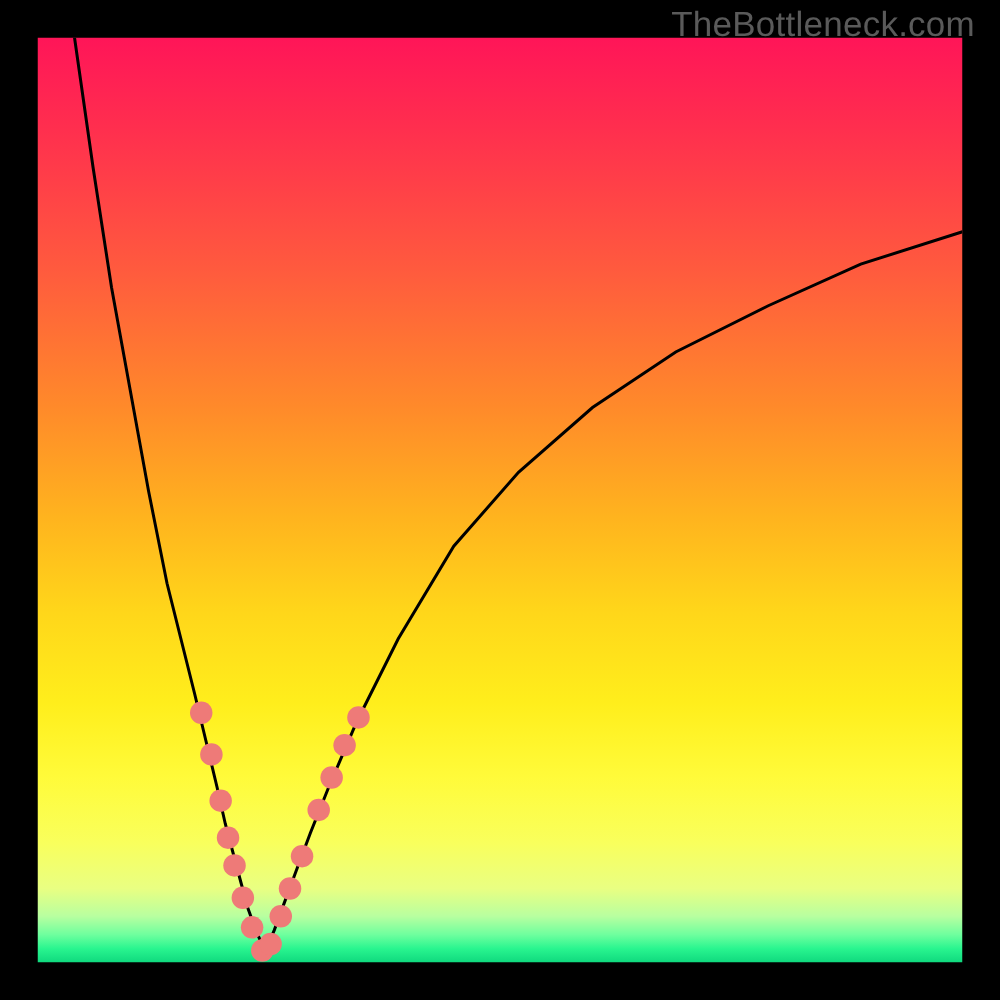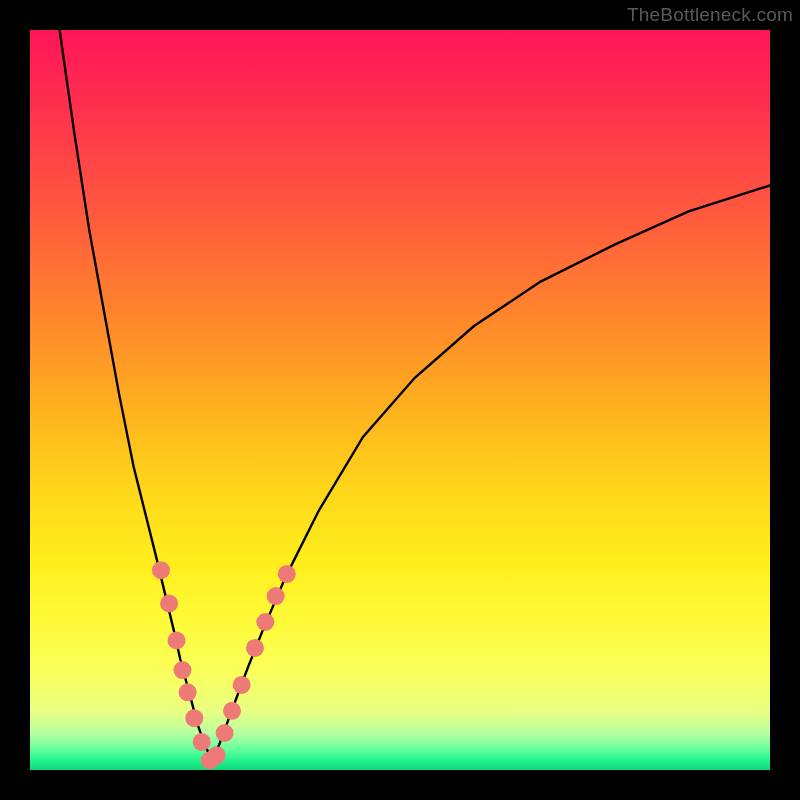--- a/index.html
+++ b/index.html
@@ -45,23 +45,23 @@
       #e9ff82 92%,
       #b8ffa0 95%,
       #6eff9e 97%,
       #29f58f 98.5%,
       #0fd97e 100%
     );
   }
   .watermark {
     position: absolute;
     top: 4px;
-    right: 7px;
+    right: 20px;
     color: #5a5a5a;
-    font-size: 19px;
+    font-size: 28px;
     font-weight: 500;
     letter-spacing: 0.2px;
     user-select: none;
   }
   svg.curves {
     position: absolute;
     inset: 0;
     width: 100%;
     height: 100%;
   }

